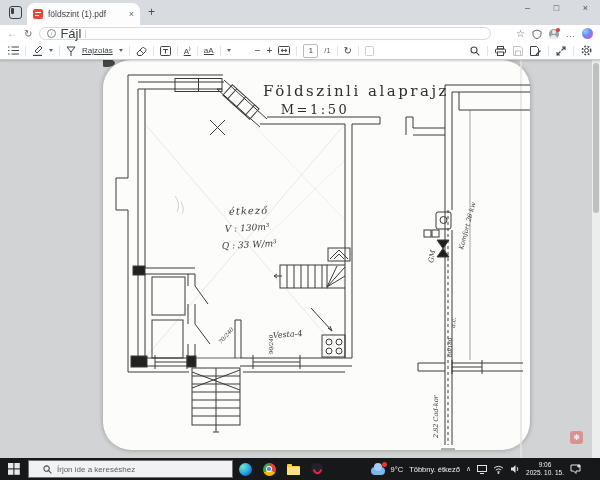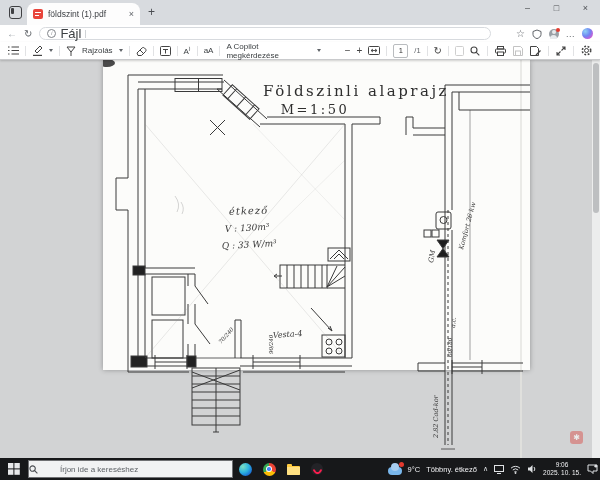--- a/index.html
+++ b/index.html
@@ -42,59 +42,59 @@
   .copilot{width:11px;height:11px;border-radius:50%;
     background:radial-gradient(circle at 30% 30%,#8fd3f6,#6e86f2 45%,#c45fd9 75%,#ef6a9a);}
   
   .pdftoolbar{position:absolute;top:42px;left:0;right:0;height:18px;background:#fff;
     border-bottom:1px solid #c9cacc;box-shadow:0 1px 2px rgba(0,0,0,.18);
     display:flex;align-items:center;padding:0 8px;box-sizing:border-box;gap:6px;z-index:3;}
   .ticon{display:inline-flex;align-items:center;justify-content:center;color:#444;}
   .ticon svg{display:block;}
   .vsep{width:1px;height:10px;background:#e1e2e4;}
   .caret{width:0;height:0;border-left:2.6px solid transparent;border-right:2.6px solid transparent;border-top:3.2px solid #5f6368;}
-  .tlabel{font-size:8px;color:#3c4043;}
+  .tlabel{font-size:8px;color:#3c4043;text-decoration:underline;}
   .pagebox{width:13px;height:12px;border:1px solid #b9bcbf;border-radius:2px;font-size:7.5px;
     color:#333;display:flex;align-items:center;justify-content:center;}
   .pagetotal{font-size:7.5px;color:#5f6368;}
   .glyphbtn{font-size:10px;color:#444;line-height:1;}
   .disabled{opacity:.35;}
   .center-cluster{display:flex;align-items:center;gap:6px;margin-left:18px;}
   .right-cluster{display:flex;align-items:center;gap:7px;margin-left:auto;}
   
   .content{position:absolute;top:60px;left:0;right:0;bottom:22px;background:#d2d3d4;}
-  .pdfpage{position:absolute;left:103px;top:0;width:427px;height:310px;background:#fcfcfa;
-    box-shadow:0 0 5px rgba(0,0,0,.30);}
+  .pdfpage{position:absolute;left:103px;top:0;width:427px;height:390px;background:#fcfcfa;
+    box-shadow:0 0 5px rgba(0,0,0,.30);border-radius:28px;}
   .pdfpage svg{display:block;}
   .acrobat{position:absolute;right:17px;bottom:14px;width:13px;height:13px;background:#d9605c;
     border-radius:3px;opacity:.55;display:flex;align-items:center;justify-content:center;
     color:#fff;font-size:8px;line-height:1;}
   .scrollbar{position:absolute;right:0;top:0;width:8px;height:100%;background:#eceded;}
   .thumb{position:absolute;right:1px;top:3px;width:6px;height:150px;background:#bdbfc1;border-radius:3px;}
   
   .taskbar{position:absolute;bottom:0;left:0;right:0;height:22px;background:#17181a;
     display:flex;align-items:center;color:#e9eaec;}
   .startwrap{width:28px;display:flex;justify-content:center;}
   .searchbox{width:205px;height:18px;background:#f1f2f3;border:1px solid #6f7073;
-    display:flex;align-items:center;gap:22px;padding:0 0;box-sizing:border-box;}
+    display:flex;align-items:center;gap:5px;padding:0 14px;box-sizing:border-box;}
   .searchbox span{font-size:8px;color:#5d6166;white-space:nowrap;}
   .tbicon{width:24px;display:flex;justify-content:center;align-items:center;}
   .edgeicon{width:13px;height:13px;border-radius:50%;
     background:radial-gradient(circle at 30% 28%,#7ce0c3,#2bb3e0 45%,#1b6fd4 75%,#123e8a);}
   .chrome{position:relative;width:13px;height:13px;border-radius:50%;
     background:conic-gradient(#ea4335 0 120deg,#fbbc05 120deg 240deg,#34a853 240deg 360deg);}
   .chrome i{position:absolute;inset:3.5px;background:#fff;border-radius:50%;}
   .chrome i b{position:absolute;inset:1.2px;background:#4285f4;border-radius:50%;}
   .folder{position:relative;width:13px;height:9px;background:#ffca3e;border-radius:1px;margin-top:2px;}
   .folder::before{content:'';position:absolute;left:0;top:-2px;width:5px;height:3px;background:#ffca3e;border-radius:1px 1px 0 0;}
   .folder::after{content:'';position:absolute;left:0;top:1.5px;right:0;height:7.5px;background:#ffe082;border-radius:0 0 1px 1px;}
   .opera{position:relative;width:12px;height:12px;border-radius:50%;background:#232327;}
   .opera::after{content:'';position:absolute;inset:1.5px;border-radius:50%;
     border:2px solid #fa1e4e;border-left-color:transparent;border-top-color:transparent;transform:rotate(45deg);}
-  .tray{margin-left:auto;display:flex;align-items:center;gap:6px;padding-right:2px;}
+  .tray{margin-left:auto;display:flex;align-items:center;gap:6px;padding-right:19px;}
   .cloud{position:relative;width:14px;height:8px;background:#79b7ec;border-radius:5px;margin-top:3px;}
   .cloud::before{content:'';position:absolute;left:3px;top:-4px;width:8px;height:8px;border-radius:50%;background:#a7cdf0;}
   .cloud .badge{position:absolute;right:-2px;top:-5px;width:5px;height:5px;border-radius:50%;background:#e33a2f;z-index:2;}
   .traytext{font-size:7.5px;color:#f0f1f3;white-space:nowrap;}
   .chevup{font-size:7px;color:#dfe1e4;}
   .clock{font-size:6.5px;line-height:1.3;text-align:center;color:#f0f1f3;white-space:nowrap;}
   
   .ink{stroke:#3a3a3a;stroke-width:1;fill:none;}
   .plan-title{font-family:"DejaVu Serif",serif;fill:#2e2e2e;letter-spacing:2.5px;}
   .hand{font-family:"DejaVu Serif",serif;font-style:italic;fill:#3a3a3a;}
@@ -185,21 +185,20 @@
           <rect x="0.5" y="0.5" width="10" height="9" rx="1" fill="none" stroke="#444" stroke-width="1"></rect>
           <line x1="3" y1="3.5" x2="8" y2="3.5" stroke="#444" stroke-width="1"></line>
           <line x1="5.5" y1="3.5" x2="5.5" y2="7.5" stroke="#444" stroke-width="1"></line>
         </svg>
     </span>
     <span class="vsep"></span>
     <span class="tlabel">A⁾</span>
     <span class="vsep"></span>
     <span class="tlabel">aA</span>
     <span class="vsep"></span>
-    <span class="tlabel">A Copilot megkérdezése</span>
     <span class="caret"></span>
 
     <div class="center-cluster">
       <span class="glyphbtn">−</span>
       <span class="glyphbtn">+</span>
       <span class="ticon">
         <svg width="12" height="9" viewBox="0 0 12 9">
             <rect x="0.5" y="0.5" width="11" height="8" rx="1" fill="none" stroke="#444" stroke-width="1"></rect>
             <path d="M3,4.5 L5,3 M3,4.5 L5,6 M3,4.5 L9,4.5 M9,4.5 L7,3 M9,4.5 L7,6" stroke="#444" stroke-width="0.9" fill="none"></path>
           </svg>

